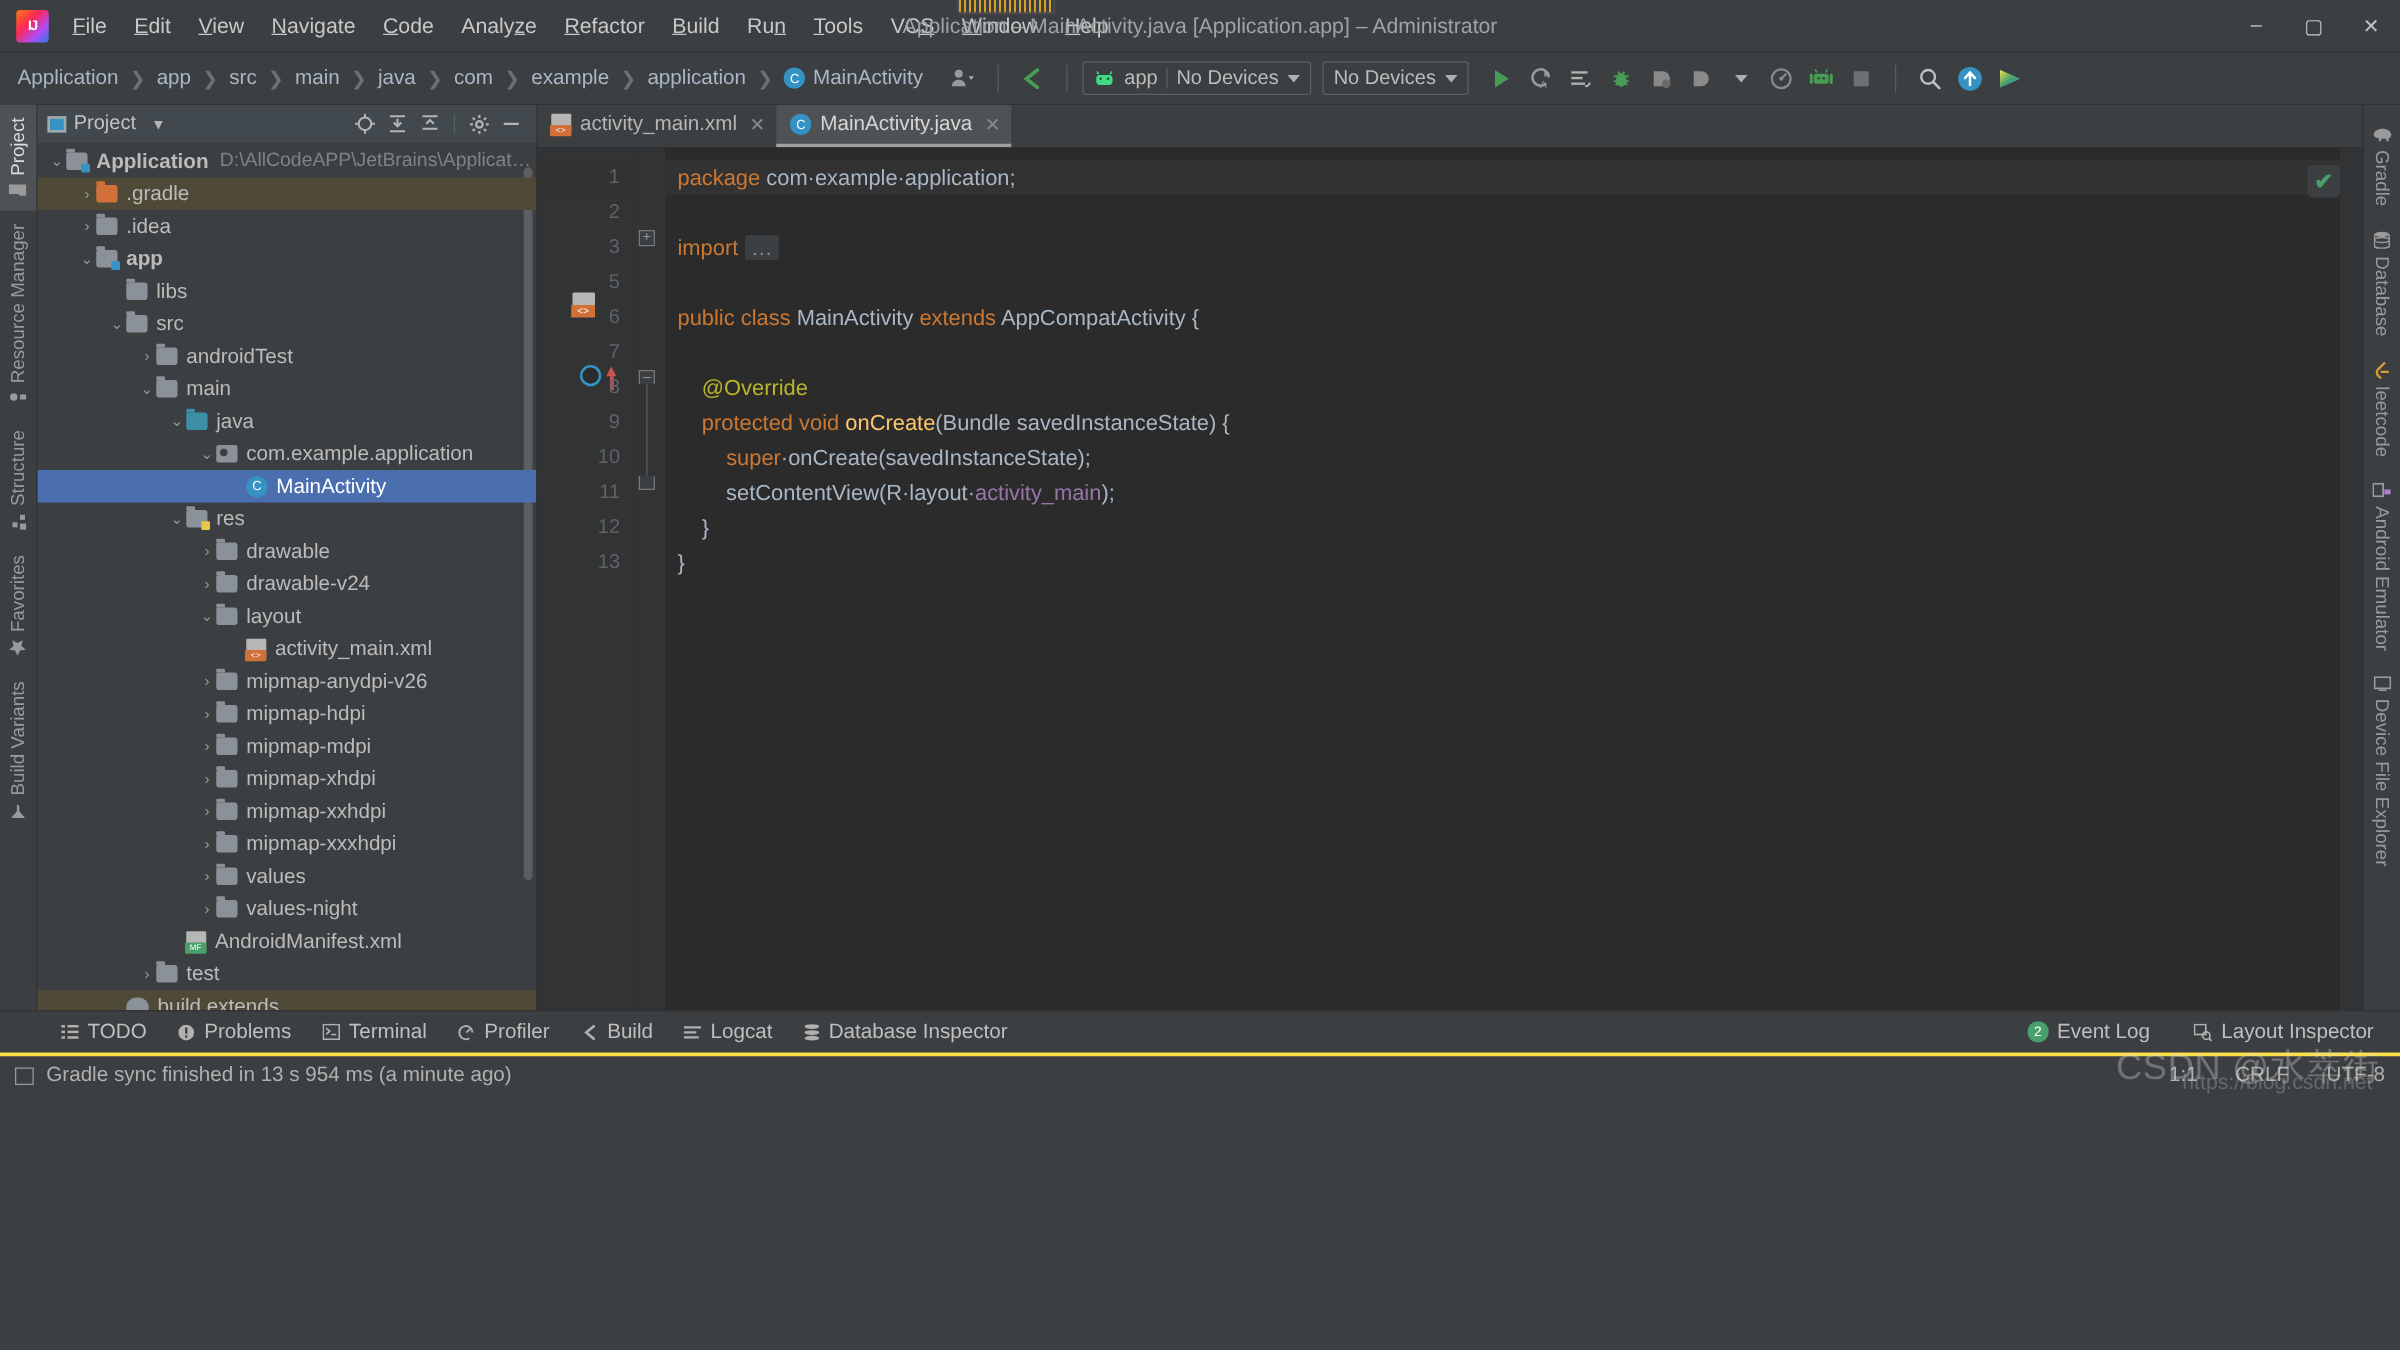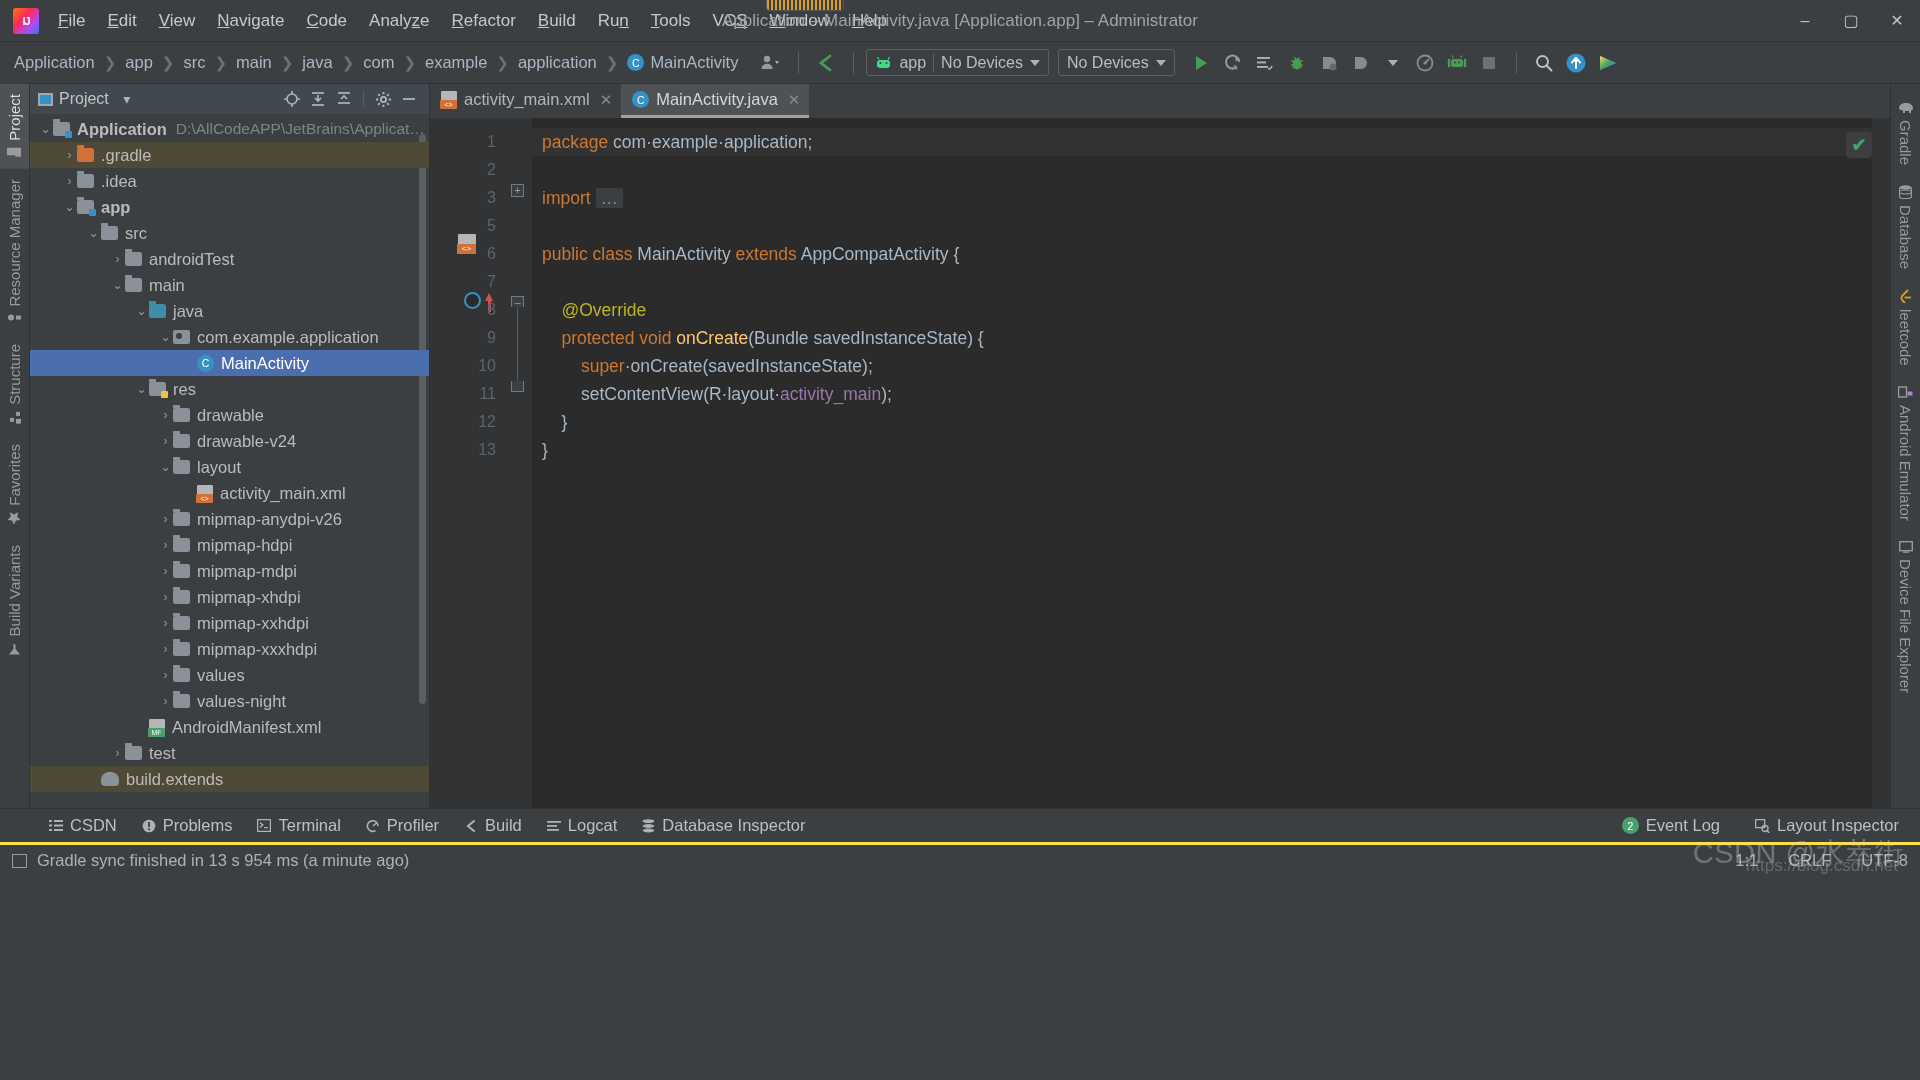--- a/index.html
+++ b/index.html
@@ -584,20 +584,25 @@
             <span>.idea</span>
           </div>
           <div class="row" style="padding-left: 32px;">
             <span class="arrow">⌄</span>
             <span class="fld">
               <span class="mark"></span>
             </span>
             <span style="font-weight:bold">app</span>
           </div>
           <div class="row" style="padding-left: 56px;">
+            <span class="arrow"></span>
+            <span class="fld"></span>
+            <span>libs</span>
+          </div>
+          <div class="row" style="padding-left: 56px;">
             <span class="arrow">⌄</span>
             <span class="fld"></span>
             <span>src</span>
           </div>
           <div class="row" style="padding-left: 80px;">
             <span class="arrow">›</span>
             <span class="fld"></span>
             <span>androidTest</span>
           </div>
           <div class="row" style="padding-left: 80px;">
@@ -811,21 +816,21 @@
         <span class="tool-ico">
           <svg width="14" height="13" viewBox="0 0 14 13">
             <rect x="0" y="1" width="3" height="2" fill="#b0b0b0"></rect>
             <rect x="5" y="1" width="9" height="2" fill="#b0b0b0"></rect>
             <rect x="0" y="5.5" width="3" height="2" fill="#b0b0b0"></rect>
             <rect x="5" y="5.5" width="9" height="2" fill="#b0b0b0"></rect>
             <rect x="0" y="10" width="3" height="2" fill="#b0b0b0"></rect>
             <rect x="5" y="10" width="9" height="2" fill="#b0b0b0"></rect>
           </svg>
         </span>
-        <span>CSDN</span>
+        <span>TODO</span>
       </div>
       <div class="tool-btn">
         <span class="tool-ico">
           <svg width="14" height="14" viewBox="0 0 14 14">
             <circle cx="7" cy="7" r="6.3" fill="#b0b0b0"></circle>
             <rect x="6.1" y="3" width="1.8" height="5" fill="#3c3f41"></rect>
             <rect x="6.1" y="9.3" width="1.8" height="1.8" fill="#3c3f41"></rect>
           </svg>
         </span>
         <span>Problems</span>

